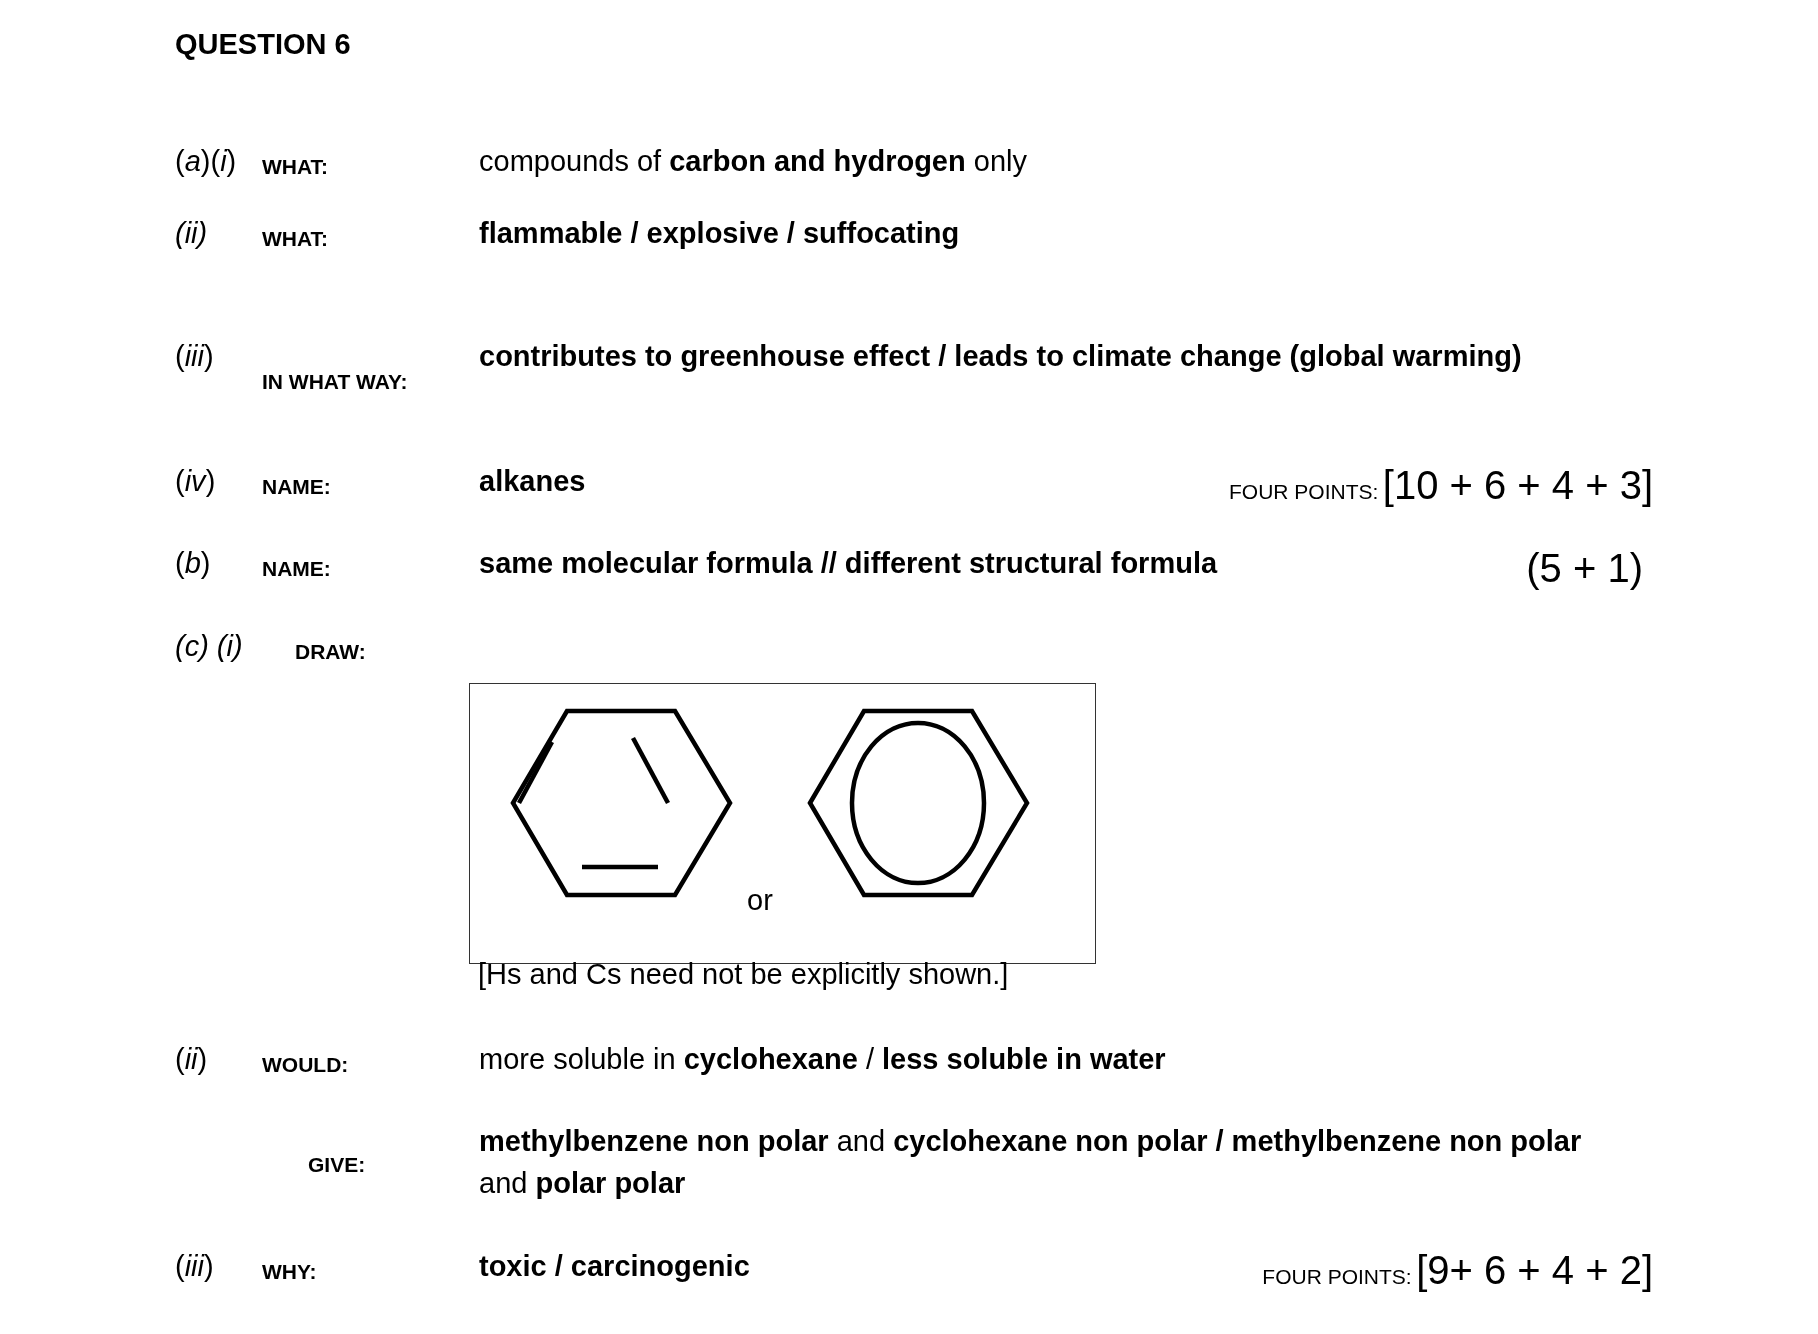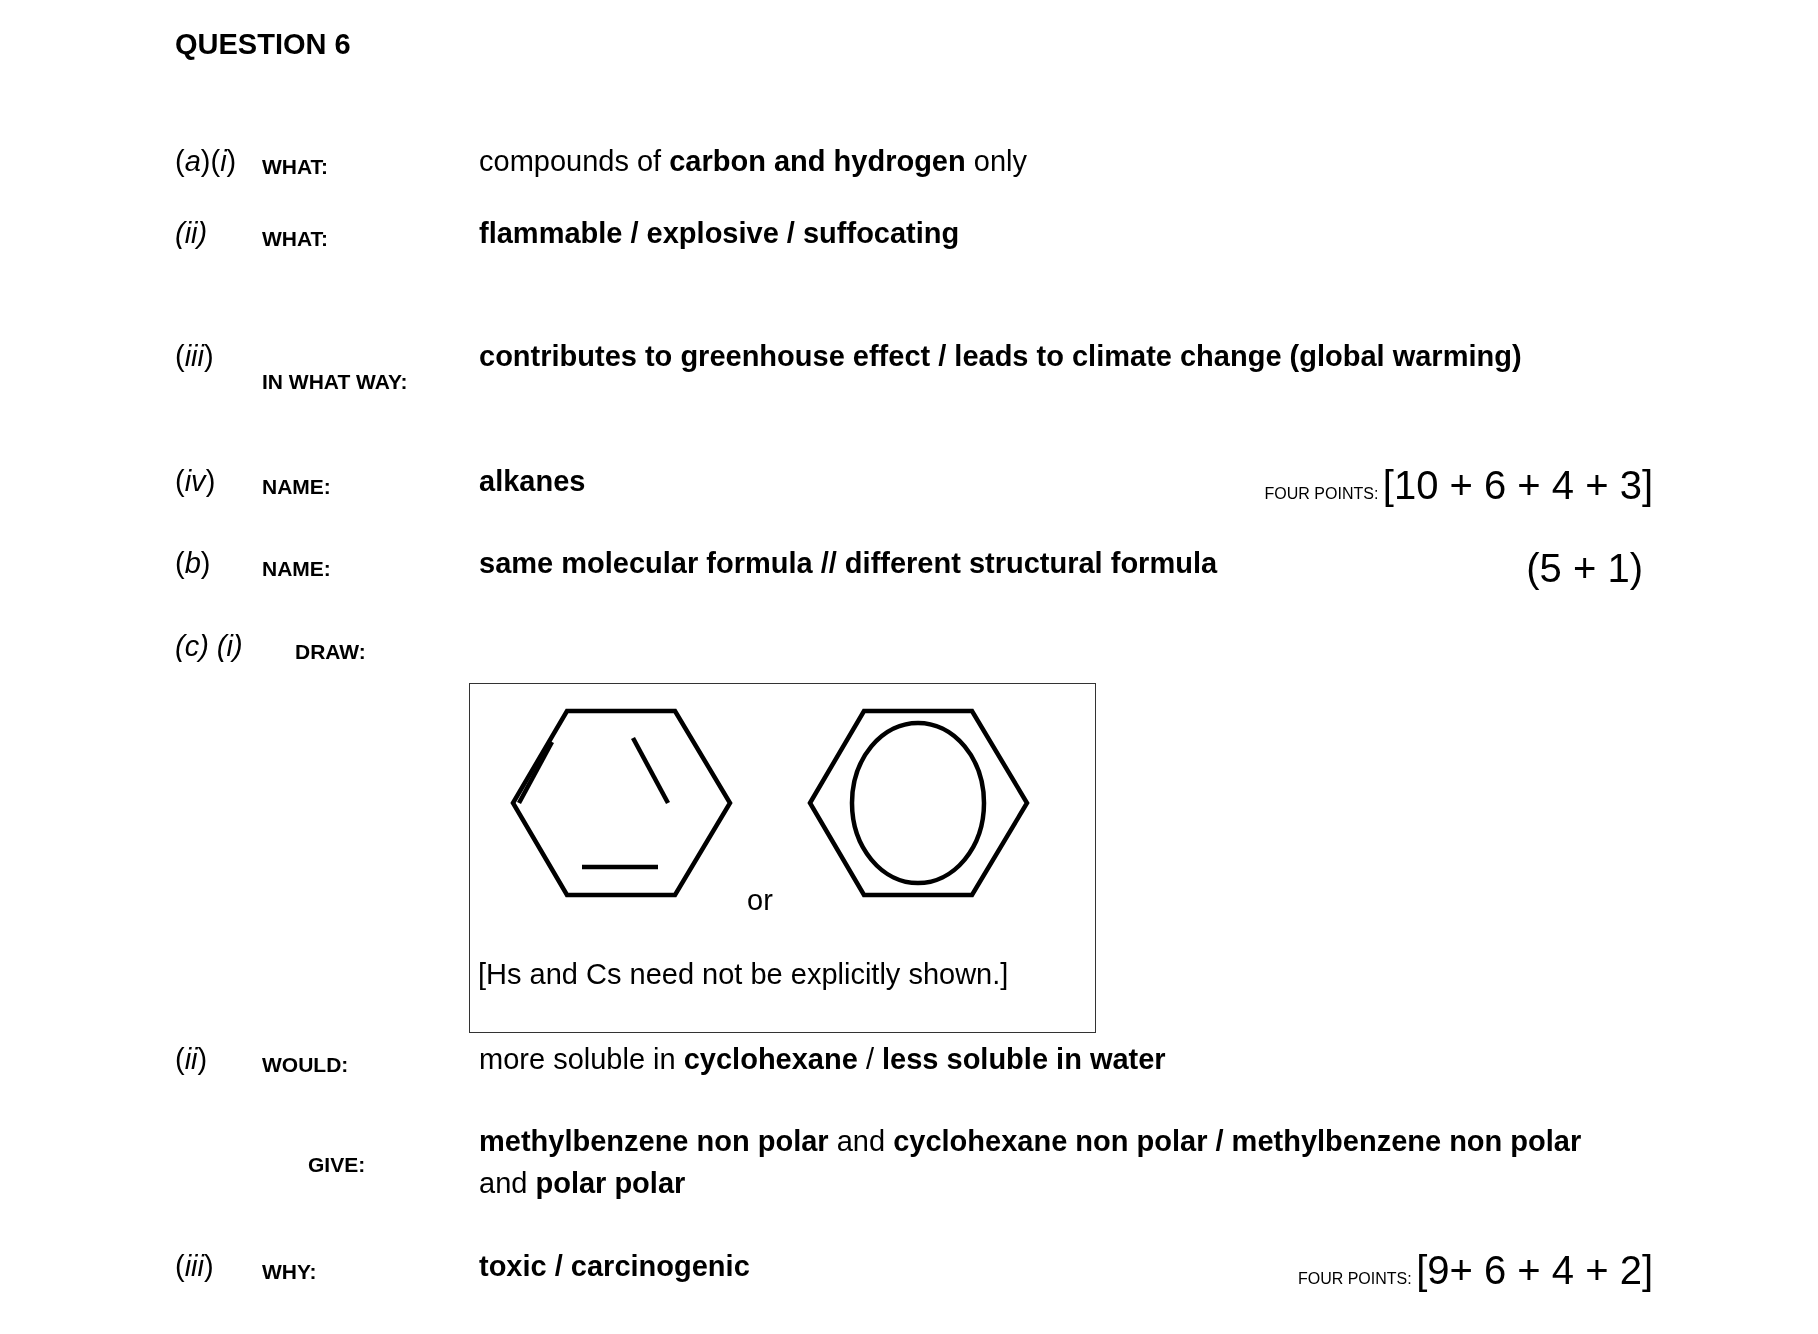--- a/index.html
+++ b/index.html
@@ -7,23 +7,23 @@
     width: 1818px; height: 1334px; position: relative; overflow: hidden;
     font-family: "Liberation Sans", "DejaVu Sans", sans-serif; color: #000;
   }
   .abs { position: absolute; white-space: nowrap; }
   .title { left: 175px; top: 28px; font-size: 29px; font-weight: bold; }
   .num { font-size: 29px; }
   .num i { font-style: italic; }
   .lbl { font-size: 21px; text-transform: uppercase; font-weight: bold; }
   .ans { font-size: 29px; }
   .ans b { font-weight: bold; }
-  .marks-lbl { font-size: 16px; }
+  .marks-lbl { font-size: 21px; }
   .marks-val { font-size: 40px; }
-  .box { position: absolute; left: 469px; top: 683px; width: 627px; height: 350px; border: 1.5px solid #333; box-sizing: border-box; }
+  .box { position: absolute; left: 469px; top: 683px; width: 627px; height: 281px; border: 1.5px solid #333; box-sizing: border-box; }
   .note { left: 478px; top: 958px; font-size: 29px; text-align: center; }
 </style>
 </head>
 <body>
 
 <div class="abs title">QUESTION 6</div>
 
 <div class="abs num" style="left:175px;top:145px;">(<i>a</i>)(<i>i</i>)</div>
 <div class="abs lbl" style="left:262px;top:155px;">WHAT:</div>
 <div class="abs ans" style="left:479px;top:145px;"><span>compounds of </span><b>carbon and hydrogen</b><span> only</span></div>

